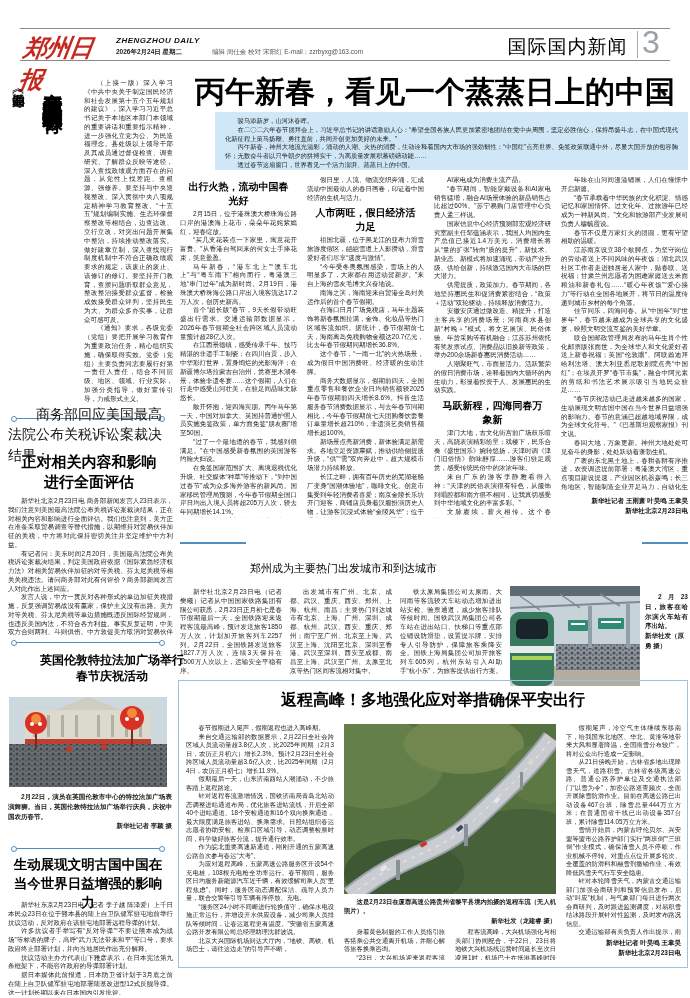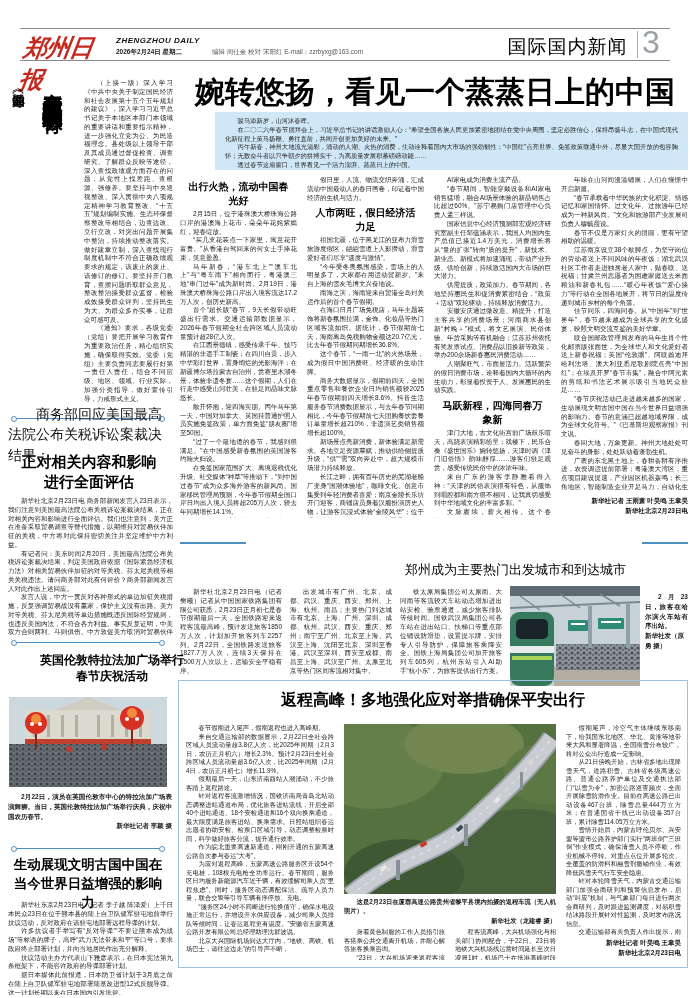--- a/index.html
+++ b/index.html
@@ -106,21 +106,21 @@
   <div class="abs divider" style="left:12px;top:848px;width:152px;"></div>
 
   <div class="abs headline" style="left:10px;top:856px;width:156px;font-size:13.5px;line-height:1.4;">生动展现文明古国中国在当今世界日益增强的影响力</div>
   <div class="abs jbody" style="left:8px;top:901px;width:165px;height:94px;">
       <p>新华社东京2月23日电（记者 李子越 陈泽爱）上千日本民众23日在位于熊本县的陆上自卫队健军驻屯地前举行抗议活动，反对政府在该驻屯地部署远程导弹的计划。</p>
       <p>许多抗议者手举写有“反对导弹”“不要让熊本成为战场”等标语的牌子，高呼“武力无法带来和平”等口号，要求政府终止部署计划，并向当地居民作出充分解释。</p>
       <p>抗议活动主办方代表山下雅彦表示，在日本宪法第九条框架下，不能容许政府的导弹部署计划。</p>
       <p>据日本媒体此前报道，日本防卫省计划于3月底之前在陆上自卫队健军驻屯地部署陆基改进型12式反舰导弹。这一计划长期以来在日本国内引发批评。</p>
     </div>
 
-  <div class="abs headline" style="left:182px;top:72px;width:506px;font-size:30px;letter-spacing:0px;">婉转悠扬，看见一个蒸蒸日上的中国</div>
+  <div class="abs headline" style="left:182px;top:72px;width:506px;font-size:30px;letter-spacing:0px;">丙午新春，看见一个蒸蒸日上的中国</div>
   <div class="abs jbody" style="left:215px;top:112px;width:453px;height:48px;background:#cfe7f6;padding:5px 10px;font-size:6.3px;line-height:1.4;">
       <p>骏马添新岁，山河沐春晖。</p>
       <p>在二〇二六年春节团拜会上，习近平总书记的讲话激励人心：“希望全国各族人民更加紧密地团结在党中央周围，坚定必胜信心，保持昂扬斗志，在中国式现代化新征程上策马扬鞭、勇往直前，共同开创更加美好的未来。”</p>
       <p>丙午新春，神州大地流光溢彩，涌动的人潮、火热的消费，生动诠释着国内大市场的强劲韧性；“中国红”点亮世界、免签政策联通中外，尽显大国开放的包容胸怀；无数奋斗者以只争朝夕的拼搏实干，为高质量发展积蓄磅礴动能……</p>
       <p>透过春节这扇窗口，世界看见一个活力澎湃、蒸蒸日上的中国。</p>
     </div>
 
   <div class="abs jbody" style="left:180px;top:176px;width:117px;height:342px;">
     <h4>出行火热，流动中国春光好</h4>
     <div>
@@ -180,21 +180,21 @@
         <p>广袤的东北黑土地上，春耕备耕有序推进，农资调运提前部署；粤港澳大湾区，重点项目建设提速，产业园区机器轰鸣；长三角地区，智能制造企业开足马力，自动化生产线高效运转；重庆团结村中心站，中欧班列鸣笛启程，载着“新春第一单”驶向远方……</p>
       </div>
   </div>
   <div class="abs byline" style="left:561px;top:496px;width:127px;">
     <div>新华社记者 王雨萧 叶昊鸣 王聿昊</div>
     <div>新华社北京2月23日电</div>
   </div>
 
   <div class="abs blue-rule" style="left:180px;top:542px;width:66px;height:2px;"></div>
   <div class="abs blue-rule" style="left:642px;top:542px;width:46px;height:2px;"></div>
-  <div class="abs" style="left:236px;top:561px;width:390px;font-size:13px;text-align:right;color:#000;">郑州成为主要热门出发城市和到达城市</div>
+  <div class="abs" style="left:250px;top:561px;width:390px;font-size:11px;text-align:left;color:#000;">郑州成为主要热门出发城市和到达城市</div>
   <div class="abs jbody" style="left:180px;top:588px;width:102px;height:86px;">
       <p>新华社北京2月23日电（记者 樊曦）记者从中国国家铁路集团有限公司获悉，2月23日正月初七是春节假期最后一天，全国铁路迎来返程客流最高峰，预计发送旅客1850万人次，计划加开旅客列车2257列。2月22日，全国铁路发送旅客1827.7万人次，连续3天保持在1500万人次以上，运输安全平稳有序。</p>
     </div>
   <div class="abs jbody" style="left:290px;top:588px;width:102px;height:86px;">
       <p>出发城市有广州、北京、成都、武汉、重庆、西安、郑州、上海、杭州、南昌；主要热门到达城市有北京、上海、广州、深圳、成都、杭州、武汉、西安、重庆、郑州；南宁至广州、北京至上海、武汉至上海、沈阳至北京、深圳至香港、武汉至深圳、西安至成都、南昌至上海、武汉至广州、太原至北京等热门区间客流相对集中。</p>
     </div>
   <div class="abs jbody" style="left:400px;top:588px;width:102px;height:86px;">
       <p>铁太原局集团公司太原南、大同南等客流较大车站动态增加进出站安检、验票通道，减少旅客排队等候时间。国铁武汉局集团公司各车站在进出站口、扶梯口等重点部位铺设防滑垫，设置提示牌，安排专人引导防护，保障旅客乘降安全。国铁上海局集团公司加开旅客列车605列，杭州东站引入AI助手“杭小东”，为旅客提供出行方案。国铁乌鲁木齐局集团公司加开旅客列车36列，安排23列动车组列车重联运行。</p>
     </div>
 

